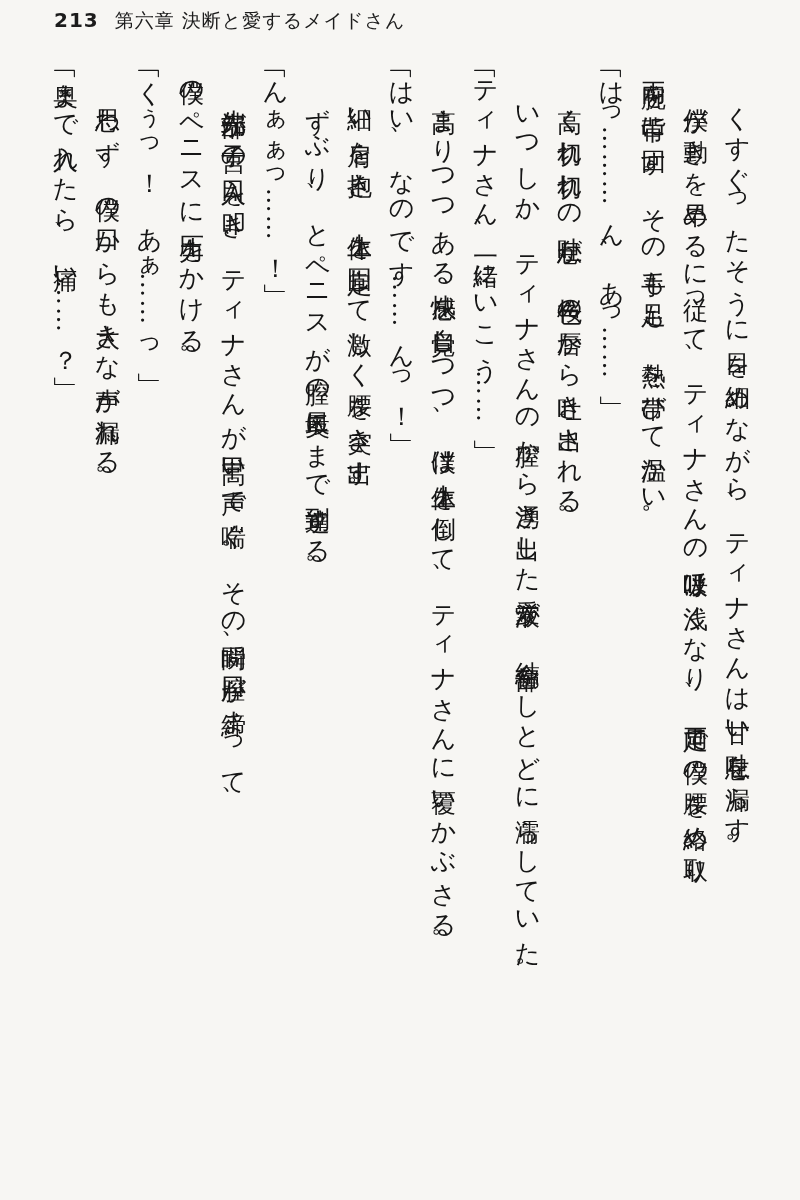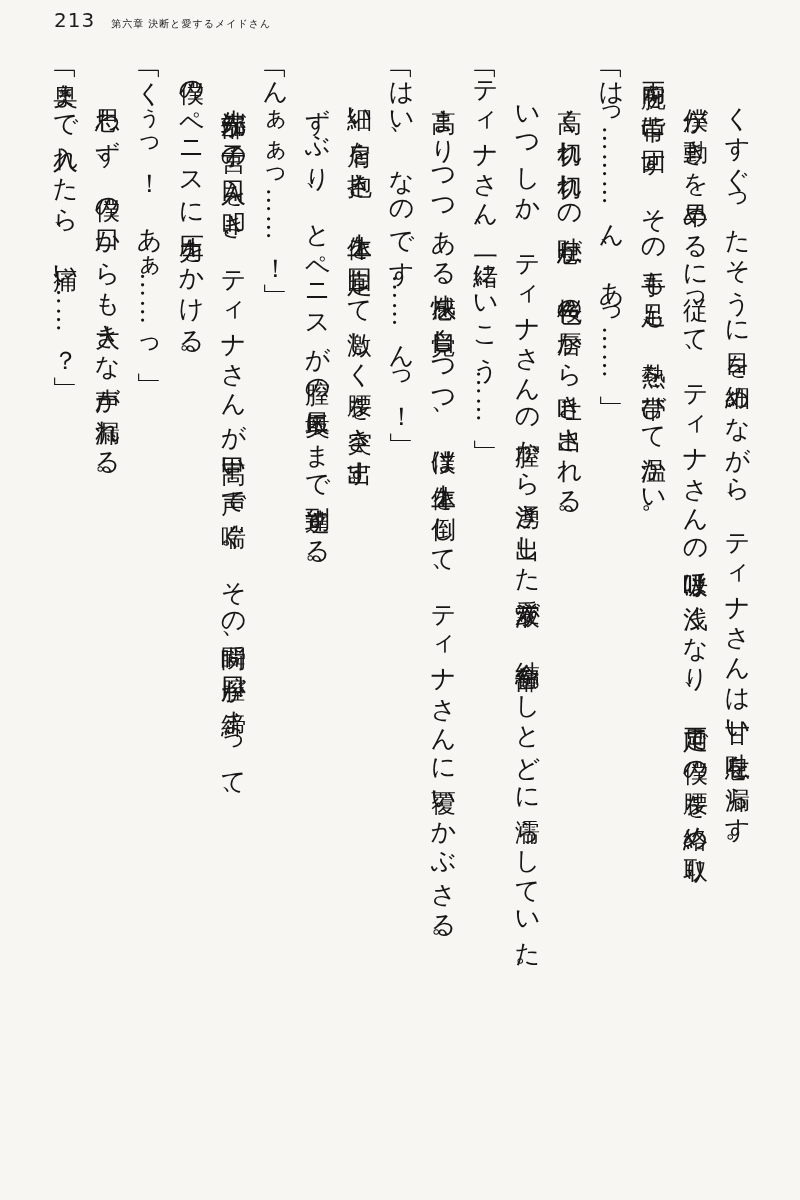--- a/index.html
+++ b/index.html
@@ -23,24 +23,24 @@
     display: flex;
     align-items: baseline;
     gap: 16px;
     font-family: "DejaVu Sans", "Liberation Sans", sans-serif;
     color: #1c1c1c;
     white-space: nowrap;
   }
   .page-number {
     font-size: 20px;
     letter-spacing: 1px;
-    font-weight: 400;
+    font-weight: 700;
   }
   .chapter-title {
-    font-size: 10px;
+    font-size: 19px;
     letter-spacing: 1px;
   }
   .text-block {
     position: absolute;
     top: 62px;
     right: 42px;
     height: 1080px;
     writing-mode: vertical-rl;
     text-orientation: mixed;
     font-size: 25px;

